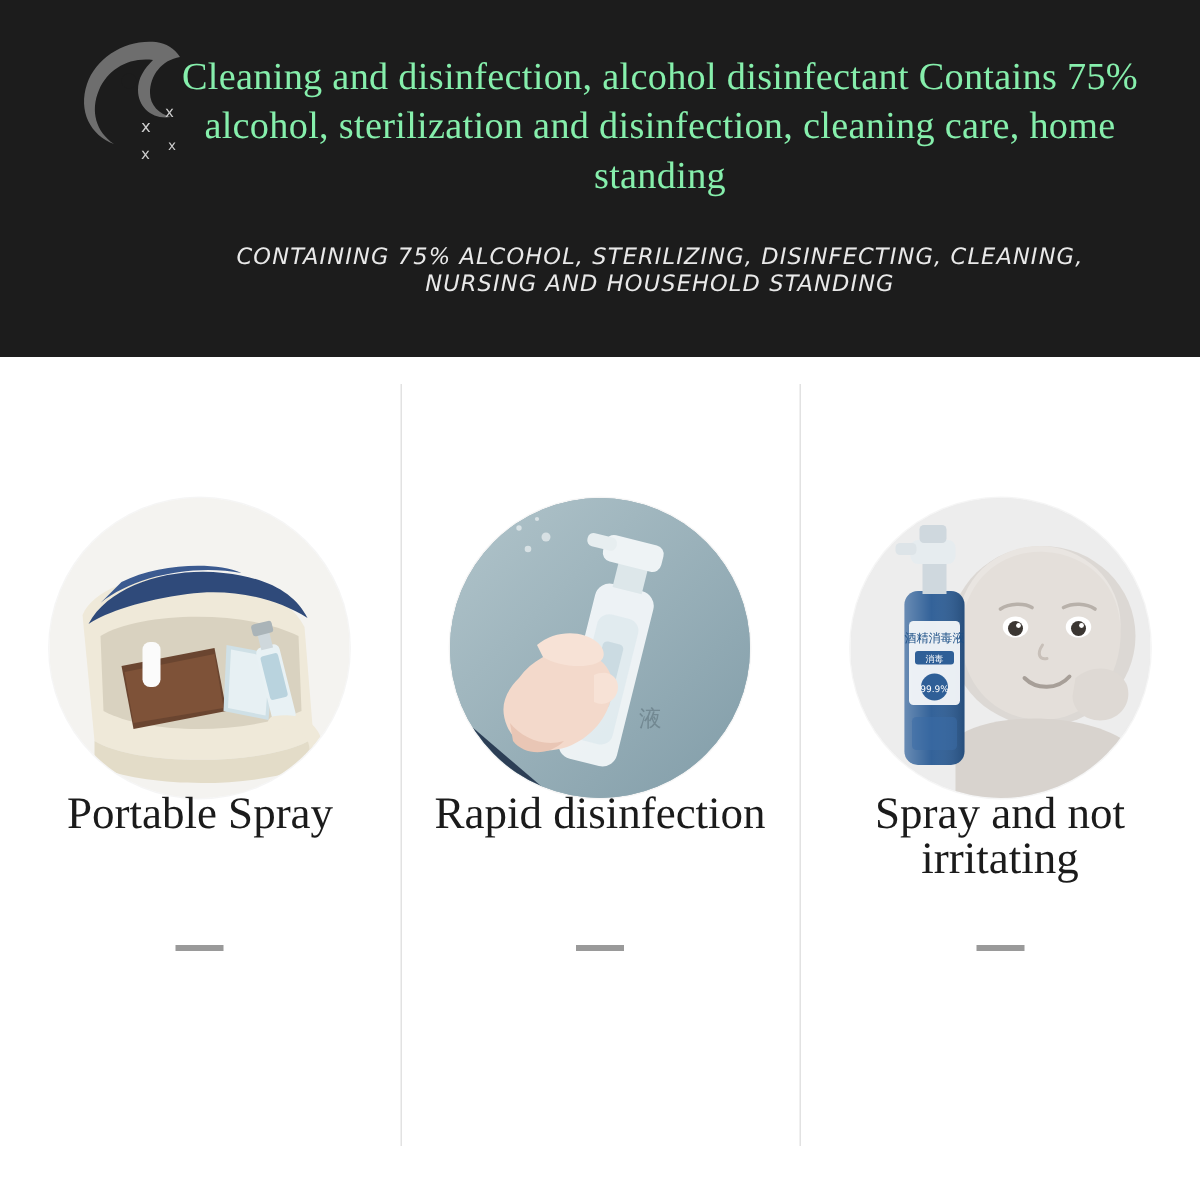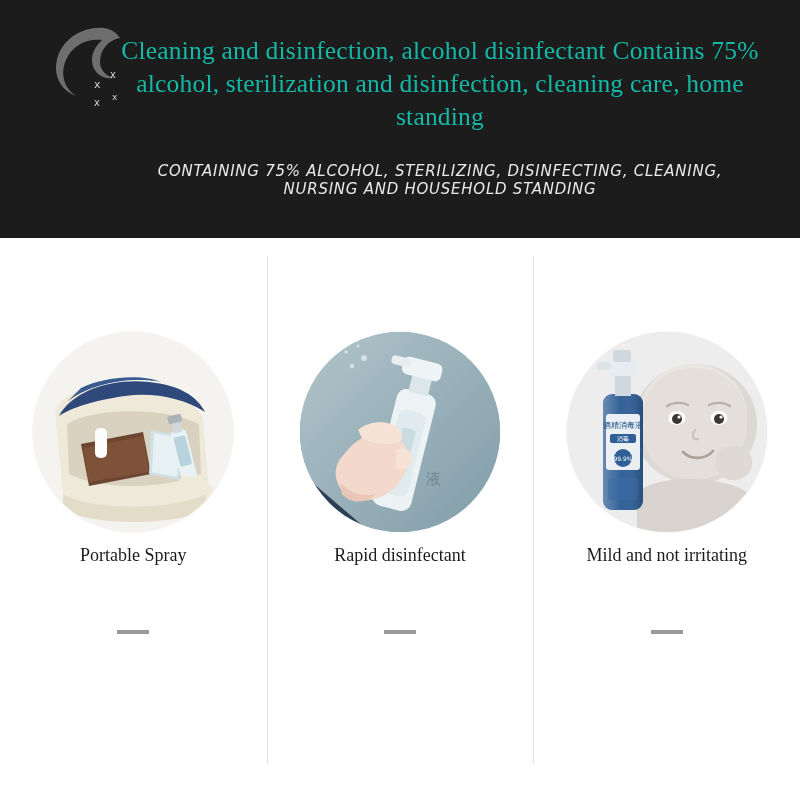--- a/index.html
+++ b/index.html
@@ -37,21 +37,21 @@
     height: 92px;
   }
   .logo svg { display: block; }
 
   .headline {
     position: absolute;
     left: 120px;
     top: 34px;
     width: 640px;
     text-align: center;
-    color: #14b8a6;
+    color: #86efac;
     font-family: "Liberation Serif", serif;
     font-size: 25.5px;
     line-height: 33px;
     letter-spacing: 0.2px;
   }
   .subline {
     position: absolute;
     left: 120px;
     top: 162px;
     width: 640px;
@@ -110,26 +110,25 @@
   
   .ill3 { width: 100%; height: 100%; background: #e8e8e8; }
 
   .caption {
     position: absolute;
     top: 290px;
     left: 0;
     width: 100%;
     text-align: center;
     font-family: "Liberation Serif", serif;
-    font-size: 18px;
+    font-size: 30px;
     color: #1b1b1b;
     line-height: 30px;
     padding: 0 12px;
     box-sizing: border-box;
-    margin-top: 12px;
   }
   .rule {
     position: absolute;
     top: 392px;
     left: 50%;
     transform: translateX(-50%);
     width: 32px;
     height: 4px;
     background: #9a9a9a;
   }
@@ -229,21 +228,21 @@
               <circle cx="64" cy="26" r="3"></circle>
               <circle cx="52" cy="34" r="2.2"></circle>
               <circle cx="46" cy="20" r="1.8"></circle>
               <circle cx="58" cy="14" r="1.4"></circle>
             </g>
 
             <text x="126" y="152" font-family="DejaVu Sans, sans-serif" font-size="15" fill="#5b6f78" opacity="0.55">液</text>
           </svg>
         </div>
       </div>
-      <div class="caption">Rapid disinfectant</div>
+      <div class="caption">Rapid disinfection</div>
       <div class="rule"></div>
     </div>
 
     <div class="col col-3">
       <div class="circle-wrap">
         <div class="circle">
           <svg class="ill3" viewBox="0 0 200 200" preserveAspectRatio="xMidYMid slice" aria-hidden="true">
             <rect x="0" y="0" width="200" height="200" fill="#ededed"></rect>
 
             <ellipse cx="128" cy="92" rx="62" ry="60" fill="#dcd8d4"></ellipse>
@@ -287,18 +286,18 @@
               <text x="56" y="96" text-anchor="middle" font-family="DejaVu Sans, sans-serif" font-size="8" fill="#1c4f86">酒精消毒液</text>
               <rect x="43" y="102" width="26" height="9" rx="2" fill="#2f5f97"></rect>
               <text x="56" y="109" text-anchor="middle" font-family="DejaVu Sans, sans-serif" font-size="6" fill="#ffffff">消毒</text>
               <circle cx="56" cy="126" r="9" fill="#2f5f97"></circle>
               <text x="56" y="129" text-anchor="middle" font-family="DejaVu Sans, sans-serif" font-size="6" fill="#ffffff">99.9%</text>
               <rect x="41" y="146" width="30" height="22" rx="3" fill="#3a6ca6" opacity="0.55"></rect>
             </g>
           </svg>
         </div>
       </div>
-      <div class="caption">Mild and not irritating</div>
+      <div class="caption">Spray and not irritating</div>
       <div class="rule"></div>
     </div>
 
   </div>
 </div>
 
 </body></html>

